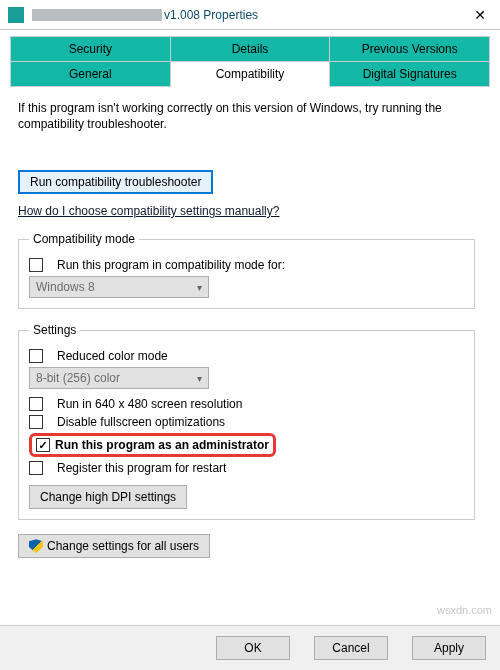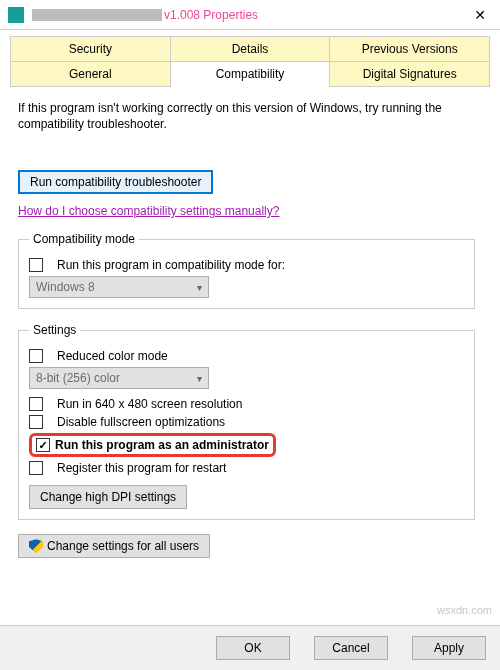--- a/index.html
+++ b/index.html
@@ -21,21 +21,21 @@
     padding: 0 8px;
     border-bottom: 1px solid #ccc;
     position: relative;
   }
   .titlebar .app-icon {
     width: 16px; height: 16px;
     background: #1a9c98;
     margin-right: 8px;
     font-size: 8px; color: #fff; display:flex;align-items:center;justify-content:center;
   }
-  .titlebar .title { flex: 1; font-size: 12px; color:#ec4899;}
+  .titlebar .title { flex: 1; font-size: 12px; color:#0c4a6e;}
   .titlebar .redact {
     display:inline-block; width:130px; height:12px; background:#b8bdbf; vertical-align:middle; margin-right:2px;
   }
   .titlebar .close {
     width: 40px; height: 30px;
     display:flex;align-items:center;justify-content:center;
     font-size: 14px; color:#000;
     position:absolute; right:0; top:0;
   }
   .tabs-wrap {
@@ -43,21 +43,21 @@
   }
   .tabs {
     display:flex; flex-direction:column;
   }
   .tab-row { display:flex; }
   .tab {
     flex:1;
     text-align:center;
     padding:5px 0;
     border:1px solid #ccc;
-    background:#fef9c3;
+    background:#14b8a6;
     font-size:12px;
     cursor:pointer;
     position:relative;
   }
   .tab + .tab { border-left:none; }
   .tab-row.top .tab { border-bottom:none; }
   .tab.active {
     background:#fff;
     border-bottom:1px solid #fff;
     z-index:2;
@@ -80,21 +80,21 @@
     align-items:center;
     gap:4px;
   }
   .btn.highlight {
     border:2px solid #0078d7;
     background:#e5f1fb;
     padding:3px 10px;
     margin-top:28px;
   }
   .link {
-    color:#a21caf;
+    color:#0f172a;
     text-decoration:underline;
     cursor:pointer;
     margin:10px 0 14px 0; display:inline-block;
   }
   fieldset.group {
     border:1px solid #ccc;
     margin:0 0 14px 0;
     padding:8px 10px 10px 10px;
   }
   fieldset.group legend { padding:0 4px; font-size:12px; }

